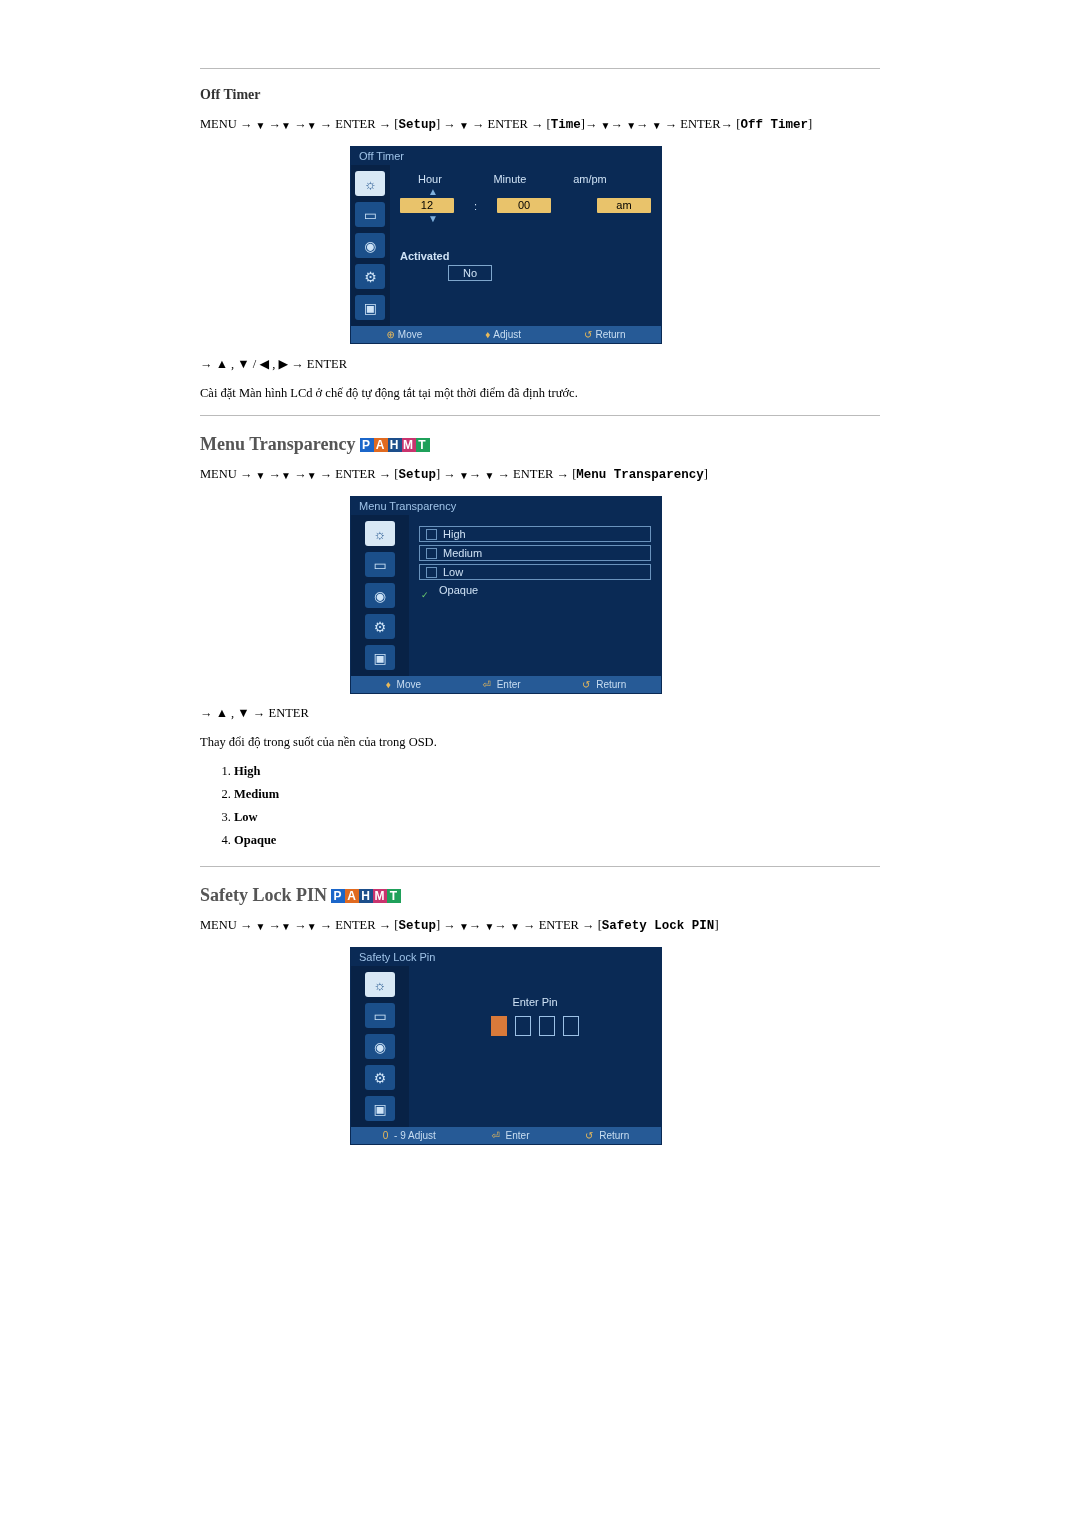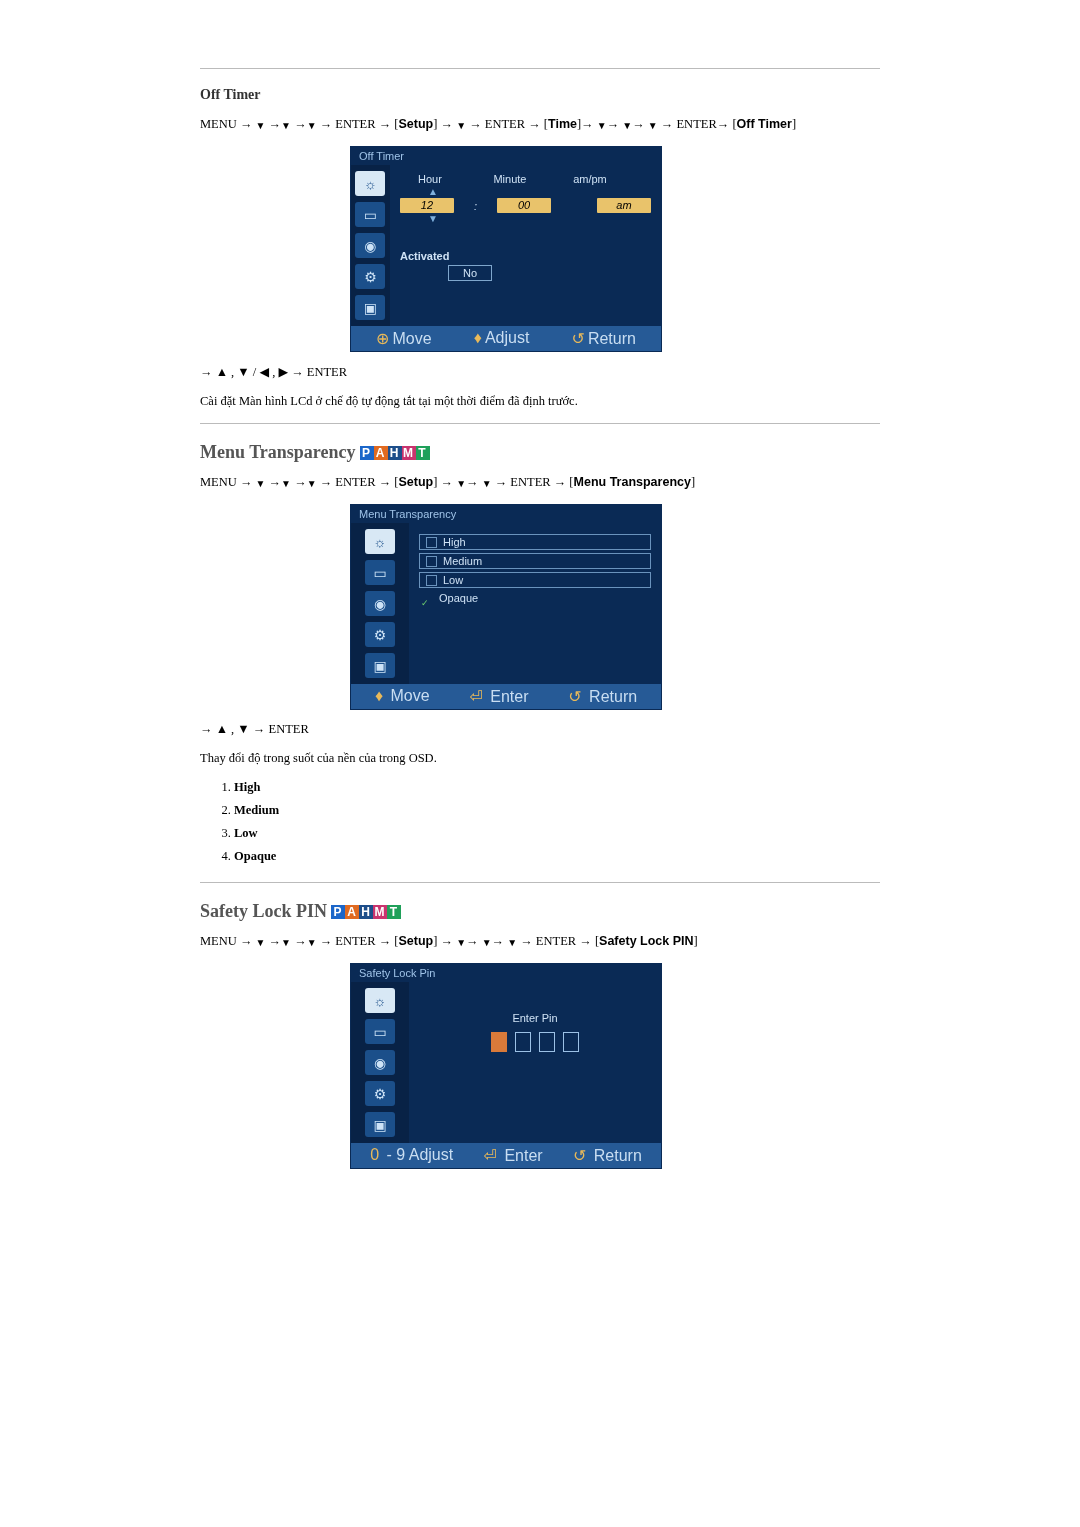--- a/index.html
+++ b/index.html
@@ -55,21 +55,21 @@
   .pahmt .a { background: #e06a20; }
   .pahmt .h { background: #1d4e8a; }
   .pahmt .m { background: #c9346e; }
   .pahmt .t { background: #1fa05a; }
 
   .path {
     font-size: 12.5px;
     margin-bottom: 14px;
   }
   .path .tri { font-size: 10px; vertical-align: middle; }
-  .path b.setup { font-family: Liberation Sans, sans-serif; font-weight: bold; }
+  .path b.setup { font-family: Liberation Mono, monospace; font-weight: bold; }
 
   .osd {
     width: 310px;
     margin: 0 0 12px 150px;
     background: #0a2a55;
     font-family: Arial, sans-serif;
     color: #fff;
     font-size: 11px;
     border: 1px solid #0a2a55;
   }
@@ -98,36 +98,36 @@
   .ico.sel { background: #d8e8f5; color: #1b4f8a; }
   .ico.off { background: #1b4f8a; color: #cde3f7; }
 
   .osd .content {
     flex: 1;
     padding: 8px 10px 22px 10px;
   }
   .labels { display: flex; gap: 20px; margin-bottom: 2px; color:#cfe2f5;}
   .labels div { width: 60px; text-align: center; }
   .arrow-up, .arrow-down { text-align:left; padding-left:28px; color:#7fb0dd; font-size:10px; line-height:10px;}
-  .row { display: flex; align-items: center; gap: 20px; margin: 1px 0; font-style: italic;}
+  .row { display: flex; align-items: center; gap: 20px; margin: 1px 0;}
   .field {
     background:#e9c36b; color:#000; padding:0 10px;
     border-radius:1px; text-align:center; min-width:34px;
     font-size:11px; line-height:15px;
   }
   .colon { color:#cfe2f5; }
   .label2 { color:#cfe2f5; margin-top:26px;font-weight:bold;}
   .fieldbox {
     border:1px solid #7fa6cc; padding:0 14px; margin-top:3px; display:inline-block;
     color:#cfe2f5; font-size:11px; line-height:14px;margin-left:48px;
   }
 
   .osd .footer {
     background:#265a96; display:flex; justify-content:space-around;
-    padding:3px 4px; font-size:16px; color:#c9def2;
+    padding:3px 4px; font-size:10px; color:#c9def2;
   }
   .osd .footer span.icon { color:#e8b95a; margin-right:3px;}
 
   .menu-list { padding:0 0 8px 0;}
   .menu-item {
     border:1px solid #6a93bd; margin:3px 0; padding:1px 6px;
     display:flex; align-items:center; gap:6px; color:#cfe2f5;
     font-size:11px;
   }
   .menu-item .box { width:9px; height:9px; border:1px solid #6a93bd;}

